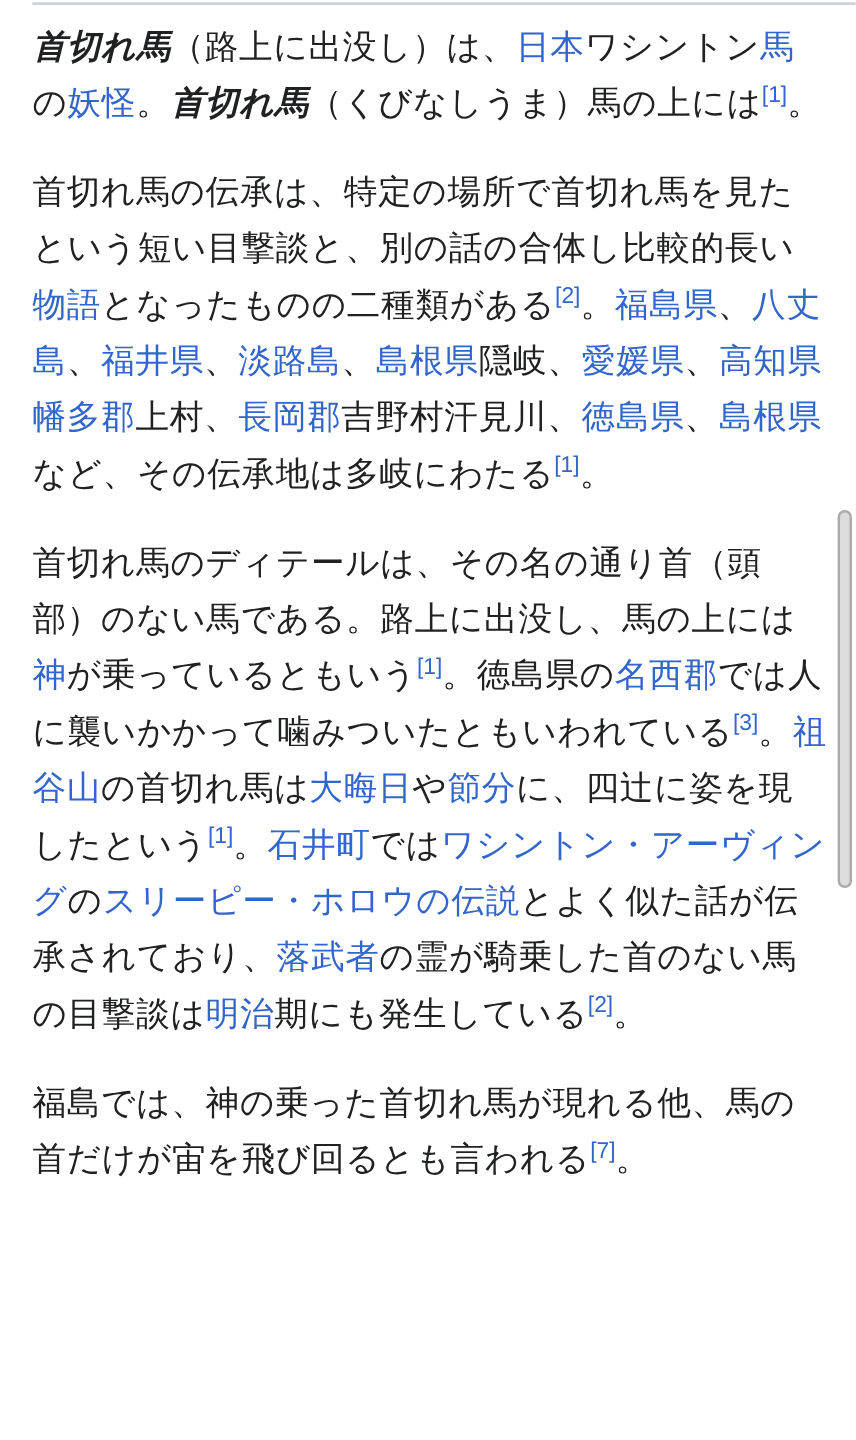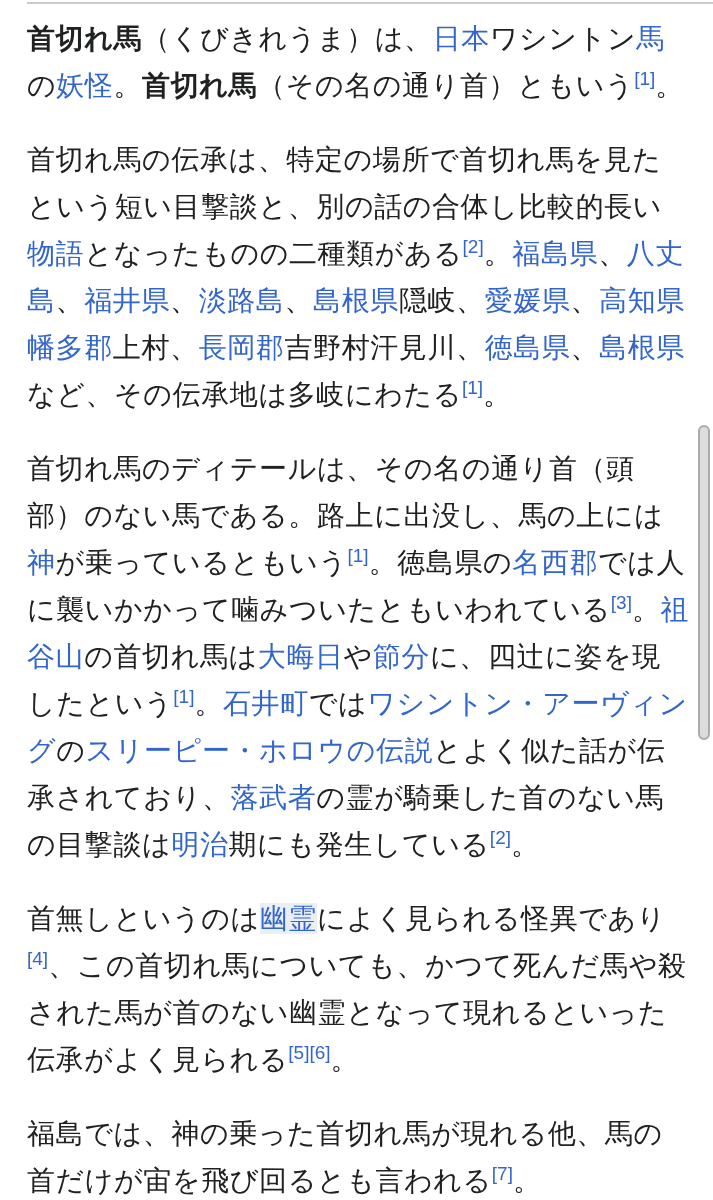--- a/index.html
+++ b/index.html
@@ -33,21 +33,21 @@
   p.para{
     margin:0 0 27px 0;
     font-size:28px;
     line-height:47px;
     letter-spacing:0.6px;
     color:var(--text-color);
     text-align:left;
     word-break:break-all;
     overflow-wrap:anywhere;
   }
-  p.para b{font-weight:bold;color:var(--text-color);}
+  p.para b{font-weight:bold;color:var(--text-color);font-style:italic;}
   a.wlink{
     color:var(--link-color);
     text-decoration:none;
     cursor:pointer;
   }
   a.wlink.hl{
     background:var(--link-hl-bg);
   }
   sup.ref{
     font-size:19px;
@@ -71,20 +71,19 @@
     background:var(--thumb-fill);
     border-radius:7px;
   }
 </style>
 </head>
 <body>
 
 <div class="top-divider"></div>
 
 <div class="article" id="article-body">
-    <p class="para"><b>首切れ馬</b><span>（くびきれうま）は、</span><a class="wlink" href="#">日本</a><span>ワシントン</span><a class="wlink" href="#">馬</a><span>の</span><a class="wlink" href="#">妖怪</a><span>。</span><b>首切れ馬</b><span>（その名の通り首）ともいう</span><sup class="ref"><a href="#">[1]</a></sup><span>。</span></p>
+    <p class="para"><b>首切れ馬</b><span>（路上に出没し）は、</span><a class="wlink" href="#">日本</a><span>ワシントン</span><a class="wlink" href="#">馬</a><span>の</span><a class="wlink" href="#">妖怪</a><span>。</span><b>首切れ馬</b><span>（くびなしうま）馬の上には</span><sup class="ref"><a href="#">[1]</a></sup><span>。</span></p>
     <p class="para"><span>首切れ馬の伝承は、特定の場所で首切れ馬を見たという短い目撃談と、別の話の合体し比較的長い</span><a class="wlink" href="#">物語</a><span>となったものの二種類がある</span><sup class="ref"><a href="#">[2]</a></sup><span>。</span><a class="wlink" href="#">福島県</a><span>、</span><a class="wlink" href="#">八丈島</a><span>、</span><a class="wlink" href="#">福井県</a><span>、</span><a class="wlink" href="#">淡路島</a><span>、</span><a class="wlink" href="#">島根県</a><span>隠岐、</span><a class="wlink" href="#">愛媛県</a><span>、</span><a class="wlink" href="#">高知県</a><a class="wlink" href="#">幡多郡</a><span>上村、</span><a class="wlink" href="#">長岡郡</a><span>吉野村汗見川、</span><a class="wlink" href="#">徳島県</a><span>、</span><a class="wlink" href="#">島根県</a><span>など、その伝承地は多岐にわたる</span><sup class="ref"><a href="#">[1]</a></sup><span>。</span></p>
     <p class="para"><span>首切れ馬のディテールは、その名の通り首（頭部）のない馬である。路上に出没し、馬の上には</span><a class="wlink" href="#">神</a><span>が乗っているともいう</span><sup class="ref"><a href="#">[1]</a></sup><span>。徳島県の</span><a class="wlink" href="#">名西郡</a><span>では人に襲いかかって噛みついたともいわれている</span><sup class="ref"><a href="#">[3]</a></sup><span>。</span><a class="wlink" href="#">祖谷山</a><span>の首切れ馬は</span><a class="wlink" href="#">大晦日</a><span>や</span><a class="wlink" href="#">節分</a><span>に、四辻に姿を現したという</span><sup class="ref"><a href="#">[1]</a></sup><span>。</span><a class="wlink" href="#">石井町</a><span>では</span><a class="wlink" href="#">ワシントン・アーヴィング</a><span>の</span><a class="wlink" href="#">スリーピー・ホロウの伝説</a><span>とよく似た話が伝承されており、</span><a class="wlink" href="#">落武者</a><span>の霊が騎乗した首のない馬の目撃談は</span><a class="wlink" href="#">明治</a><span>期にも発生している</span><sup class="ref"><a href="#">[2]</a></sup><span>。</span></p>
-    <p class="para"><span>首無しというのは</span><a class="wlink hl" href="#">幽霊</a><span>によく見られる怪異であり</span><sup class="ref"><a href="#">[4]</a></sup><span>、この首切れ馬についても、かつて死んだ馬や殺された馬が首のない幽霊となって現れるといった伝承がよく見られる</span><sup class="ref"><a href="#">[5]</a></sup><sup class="ref"><a href="#">[6]</a></sup><span>。</span></p>
     <p class="para"><span>福島では、神の乗った首切れ馬が現れる他、馬の首だけが宙を飛び回るとも言われる</span><sup class="ref"><a href="#">[7]</a></sup><span>。</span></p>
   </div>
 
 <div class="scroll-thumb"></div>
 
 </body></html>

